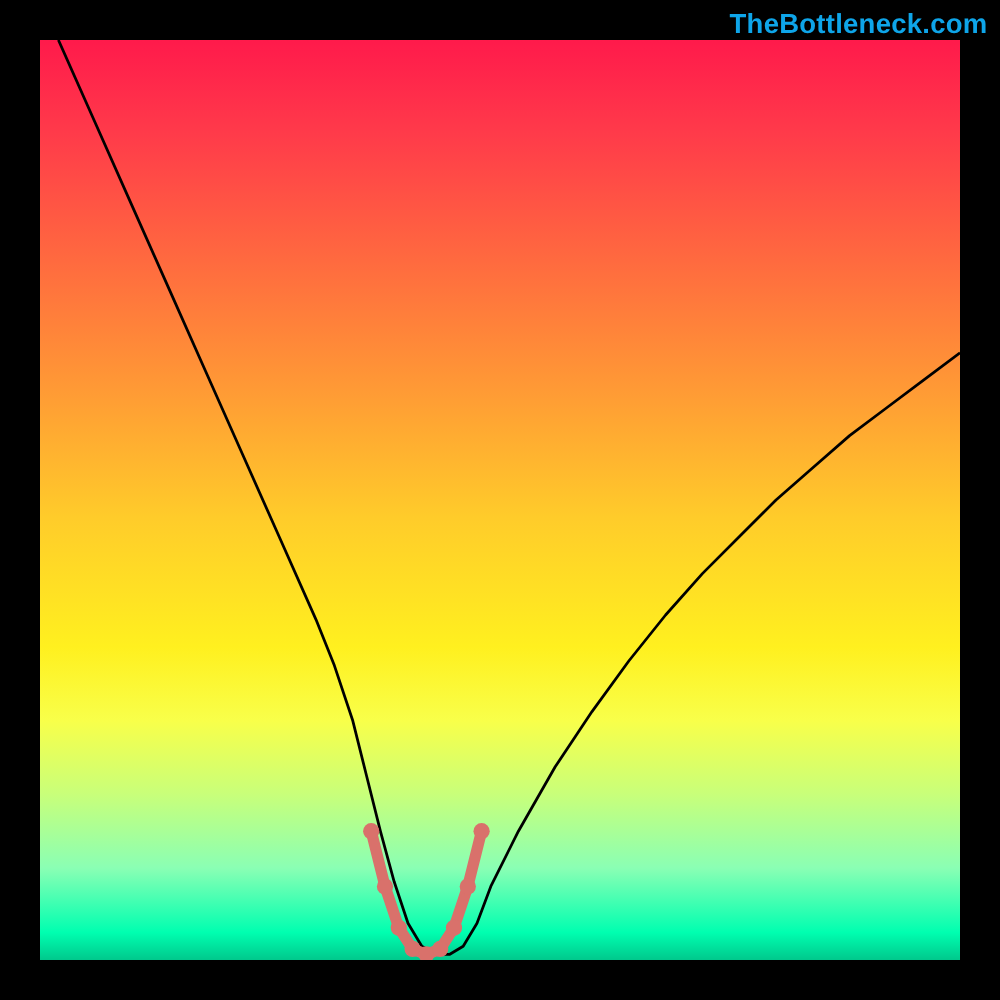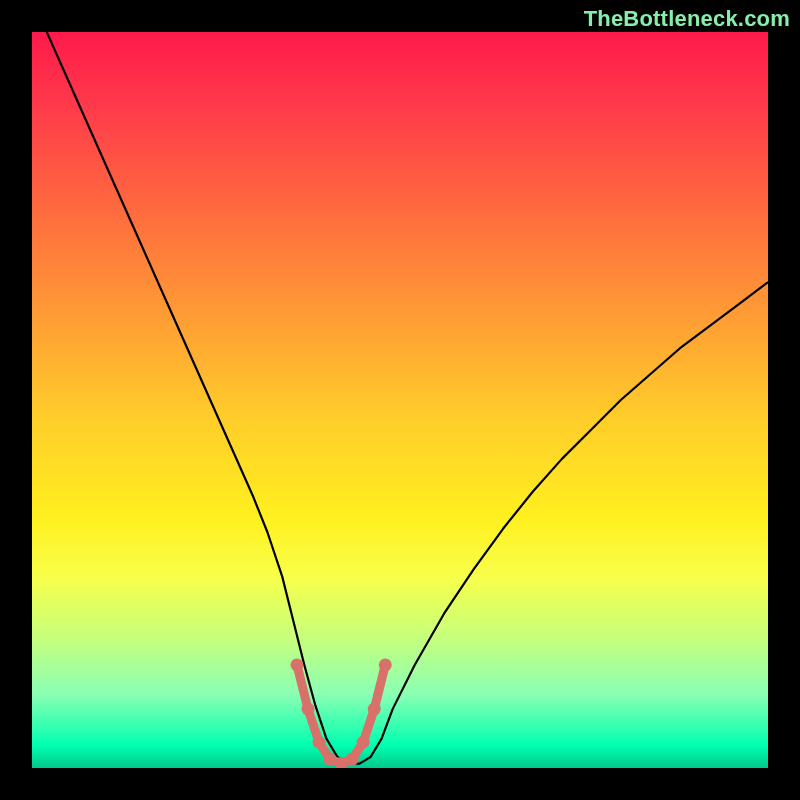--- a/index.html
+++ b/index.html
@@ -36,21 +36,21 @@
     width: 736px; height: 736px;
     display: block;
   }
   .watermark {
     position: absolute;
     top: 6px;
     right: 10px;
     font-family: Arial, Helvetica, sans-serif;
     font-size: 22px;
     font-weight: 600;
-    color: #86efac;
+    color: #0ea5e9;
     letter-spacing: 0.2px;
     user-select: none;
   }
 </style>
 </head>
 <body>
 
 <div class="stage">
   <div class="watermark">TheBottleneck.com</div>
   <div class="plot">

